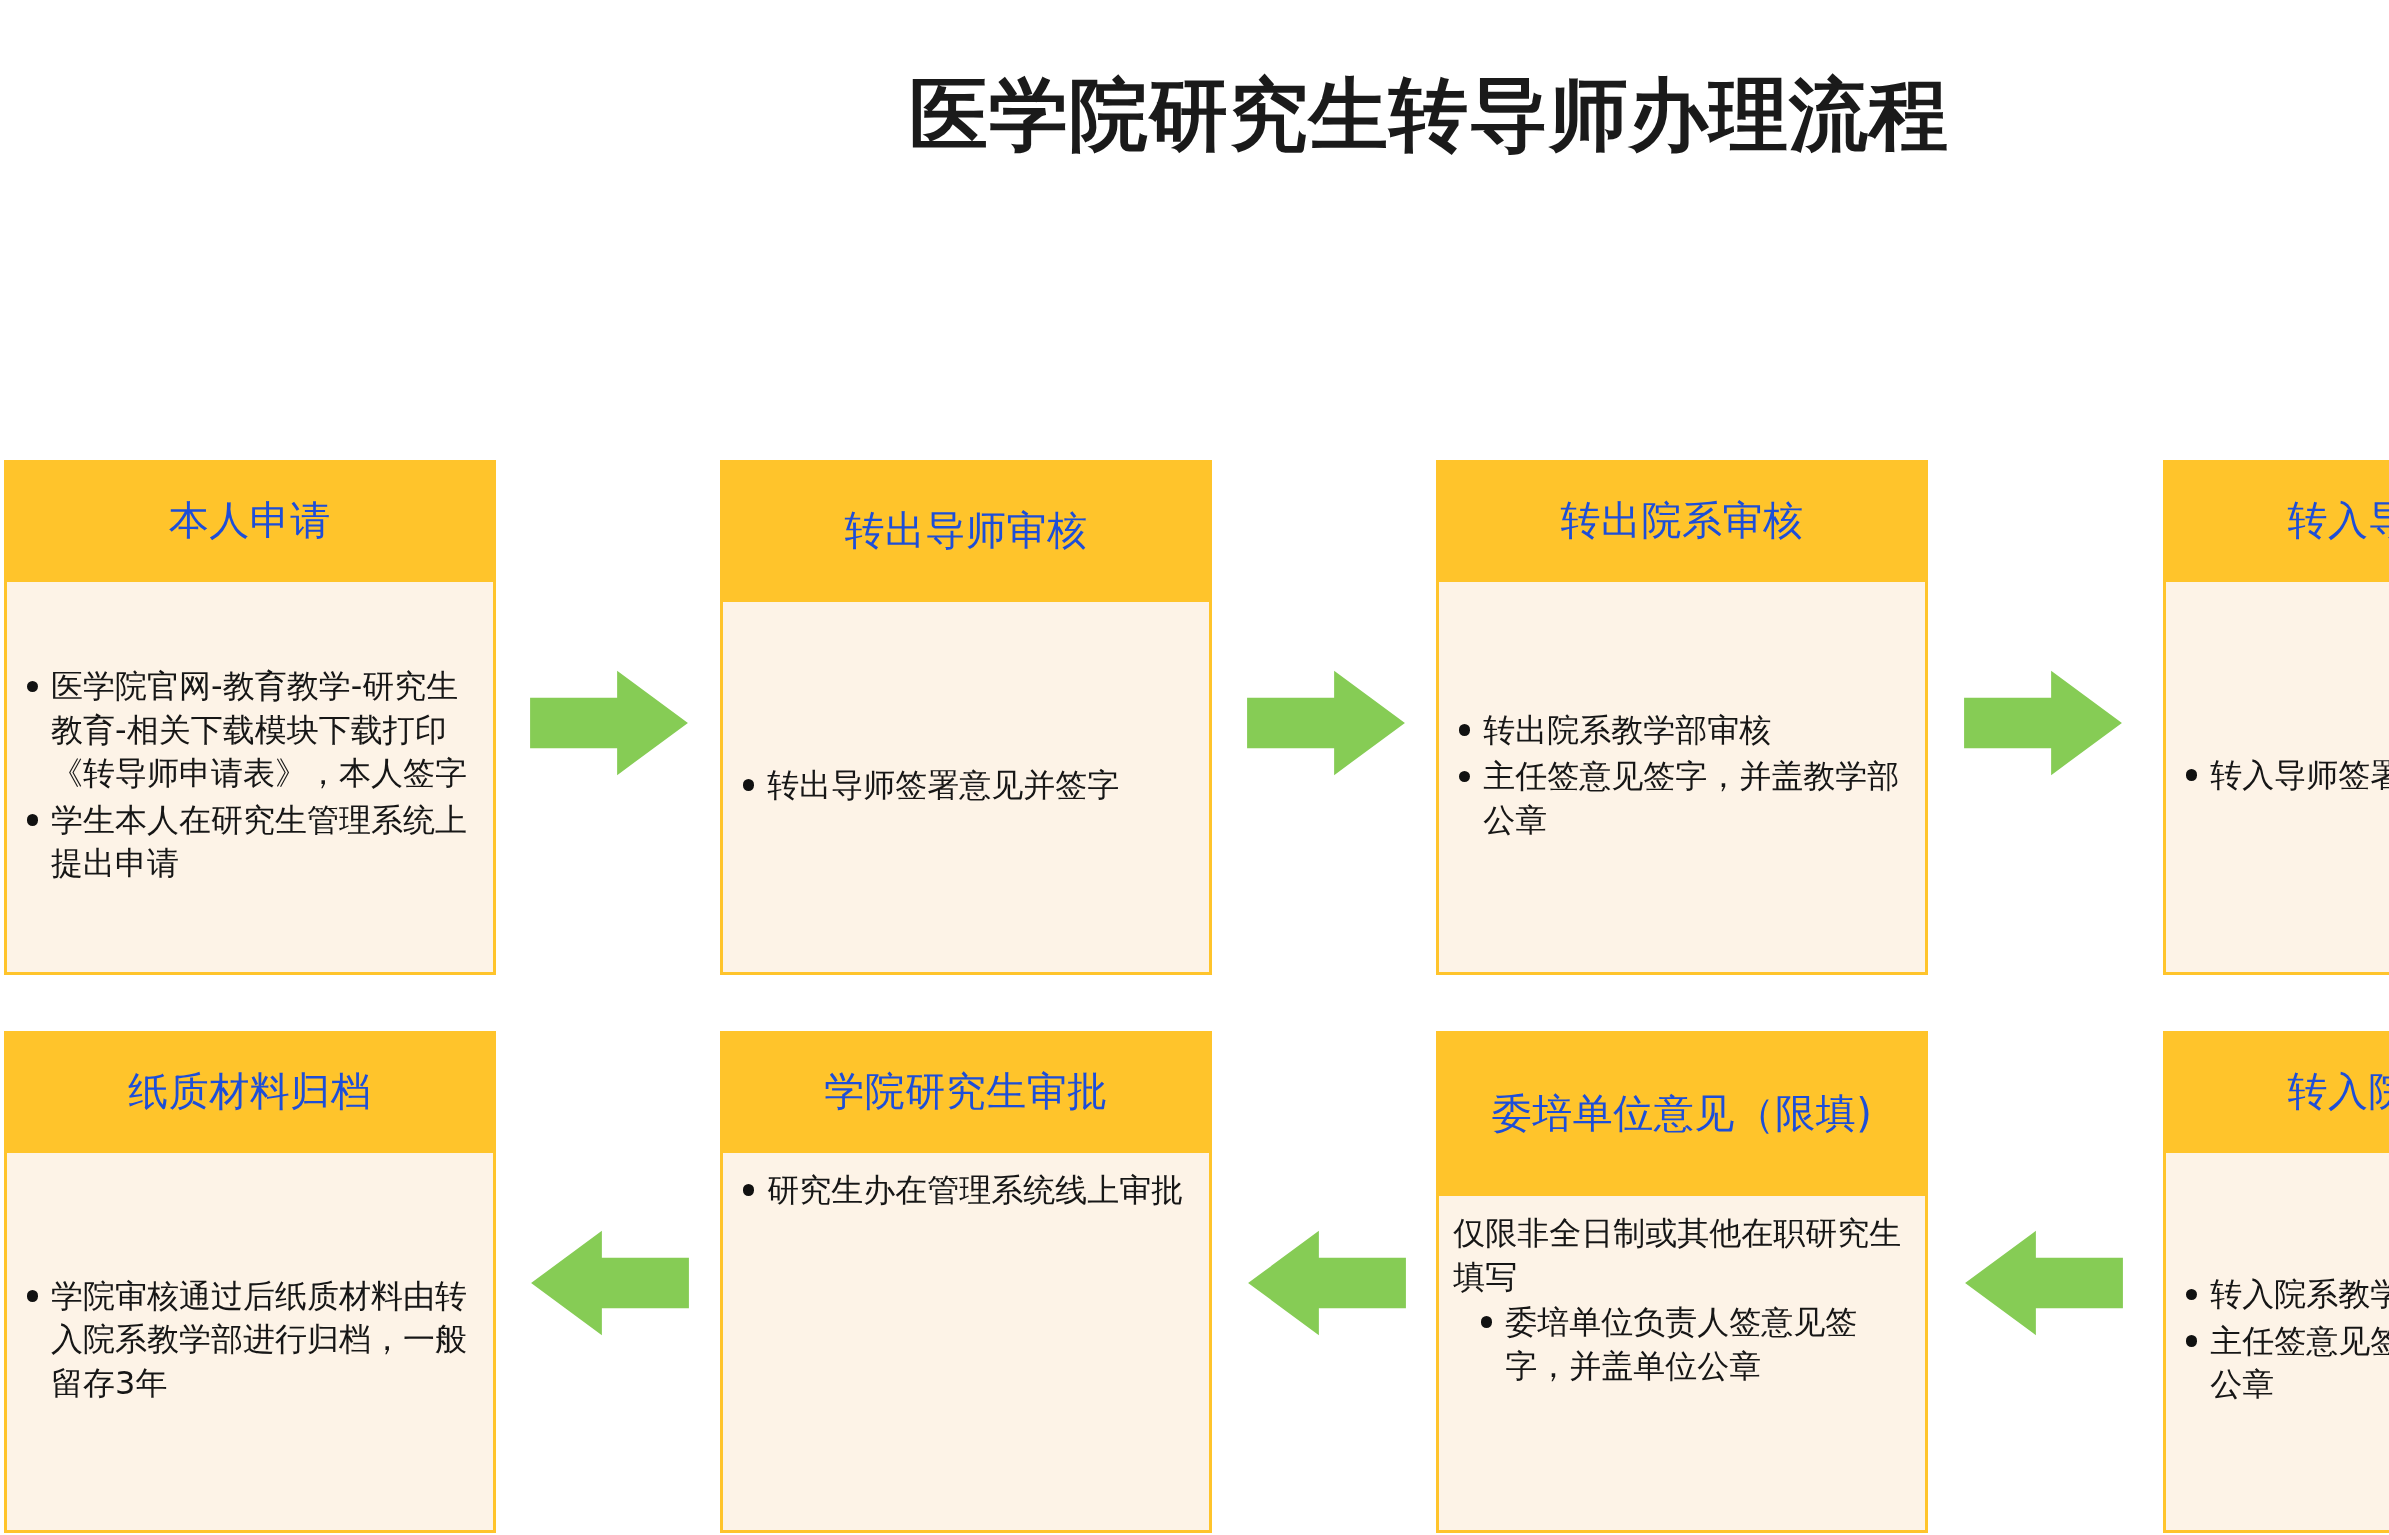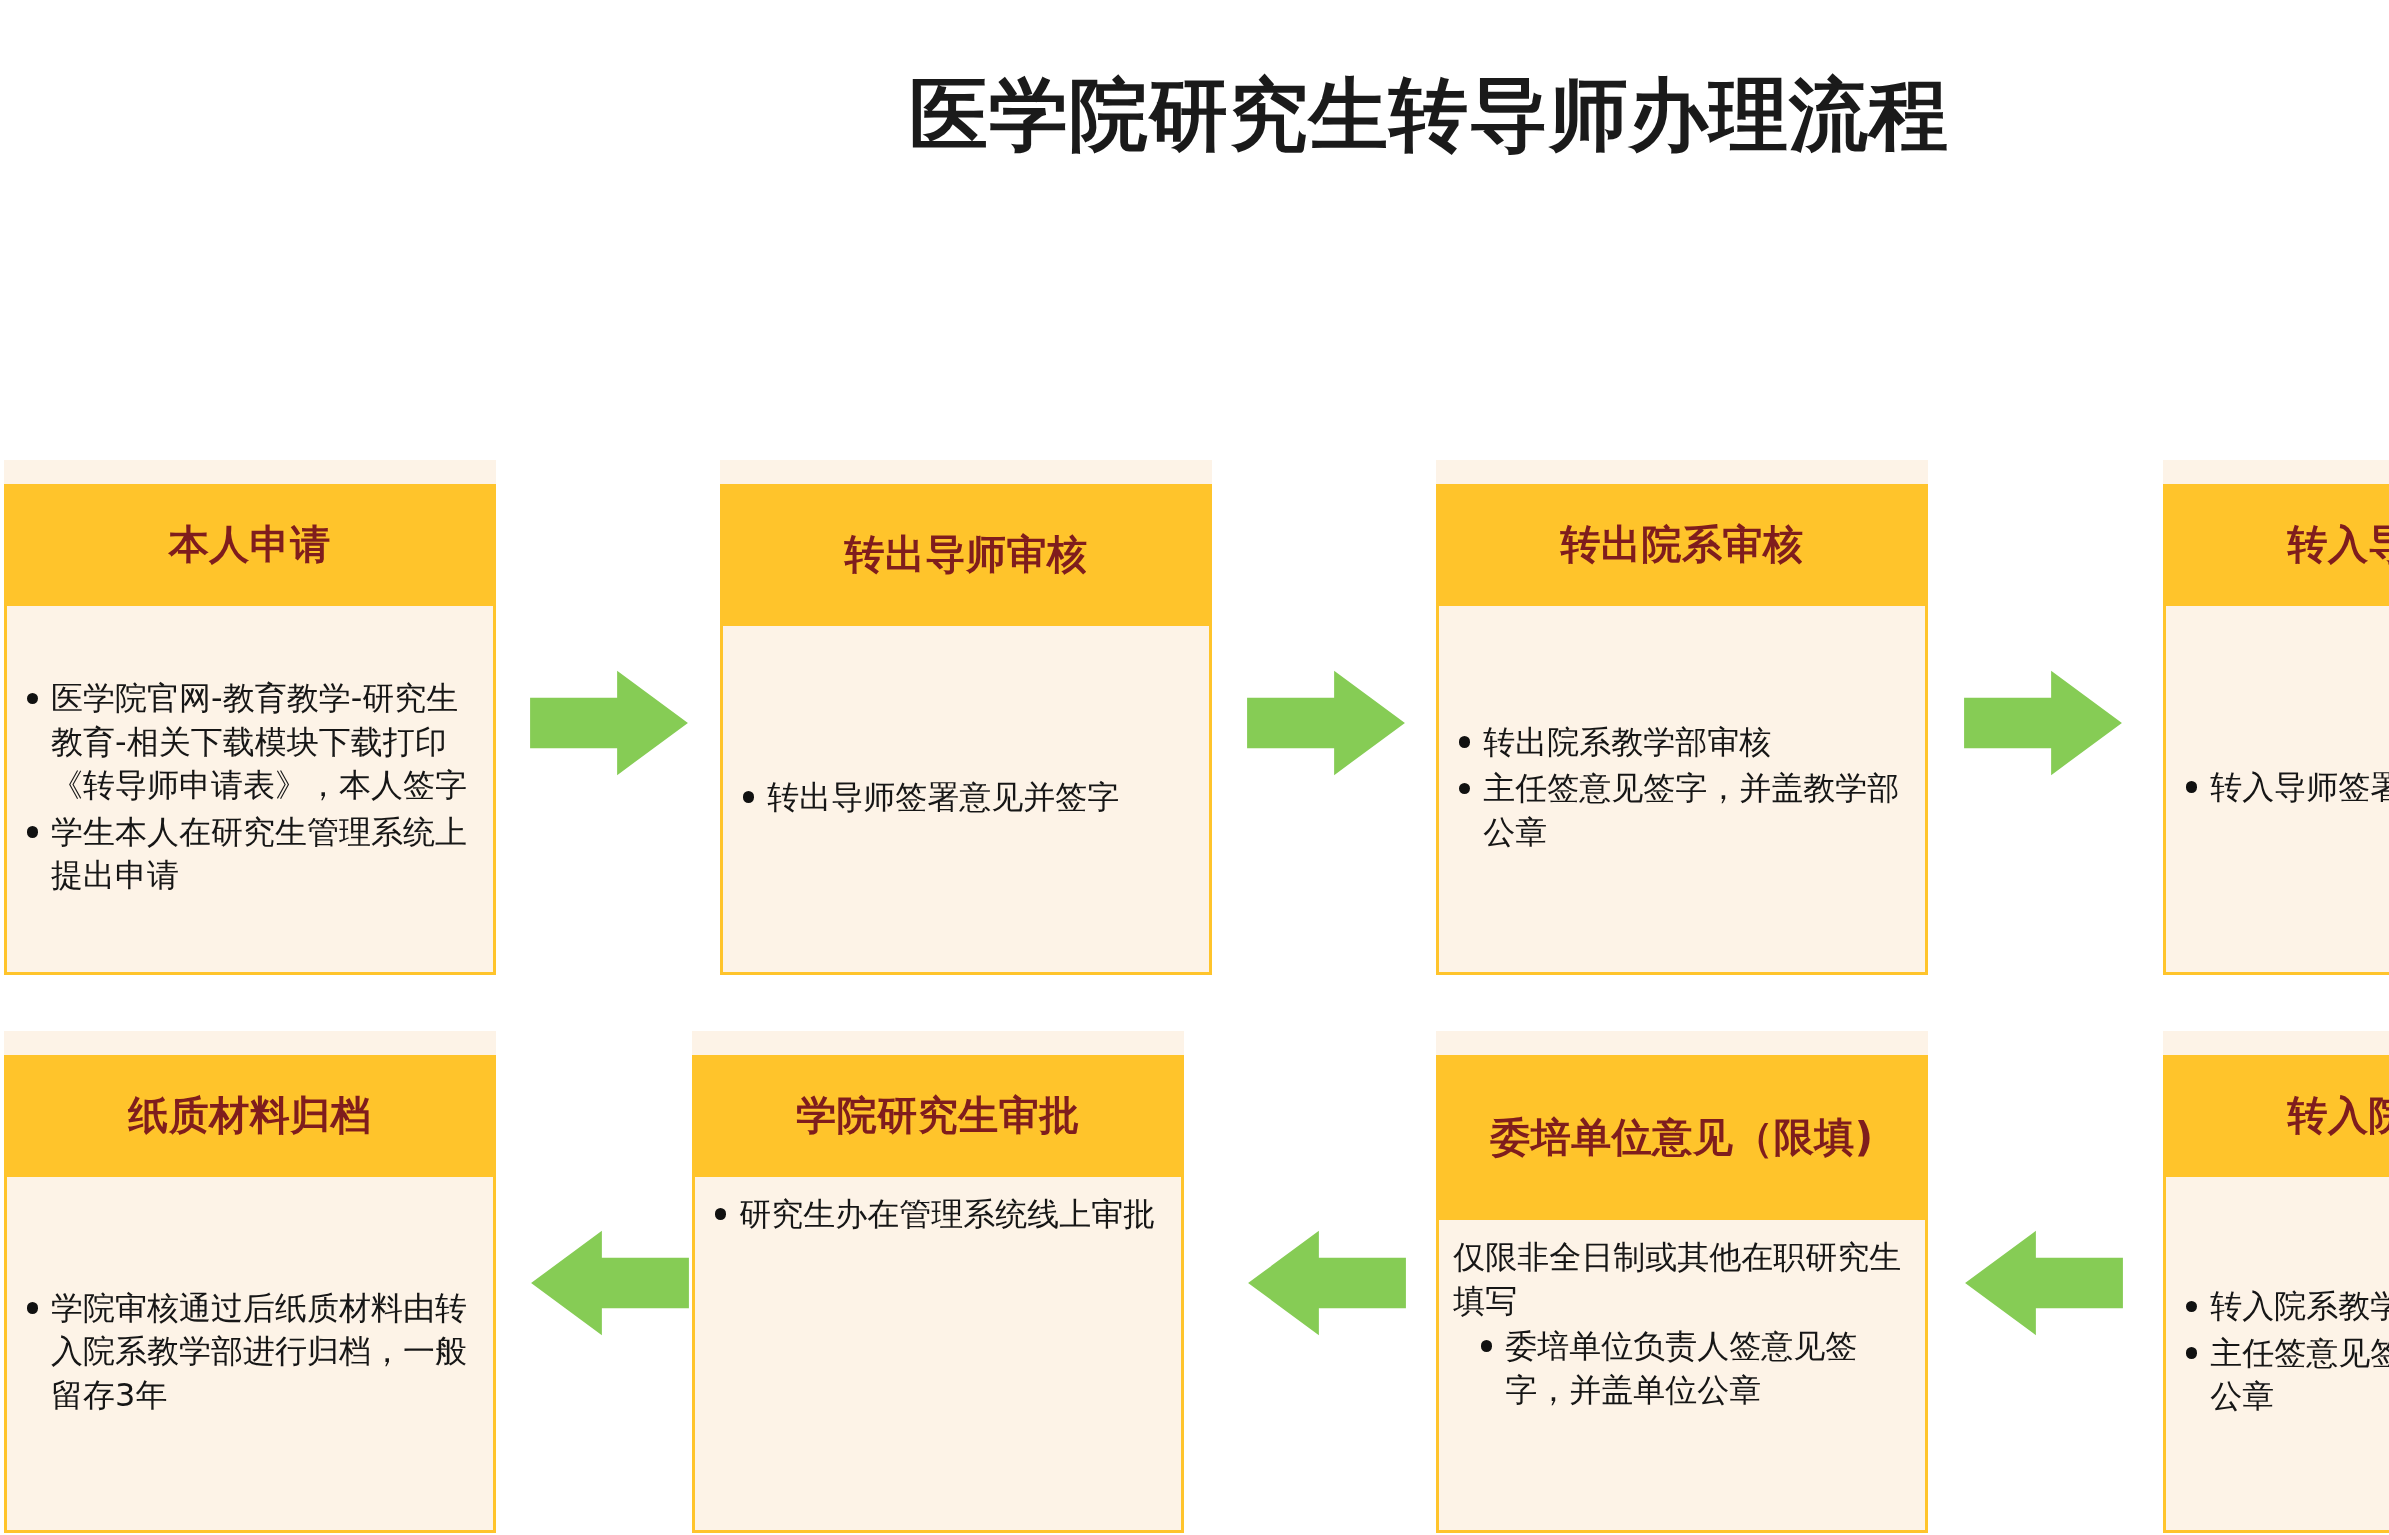--- a/index.html
+++ b/index.html
@@ -32,32 +32,31 @@
   
   .step-card {
     position: absolute;
     box-sizing: border-box;
     display: flex;
     flex-direction: column;
     background: #FDF3E7;
   }
   .step-header {
     background: #FFC42B;
-    color: #7f1d1d;
+    color: #1d4ed8;
     font-size: 40px;
-    font-weight: bold;
+    font-weight: normal;
     text-align: center;
     display: flex;
     align-items: center;
     justify-content: center;
     box-sizing: border-box;
     padding: 2.9px 8.6px;
     line-height: 1.18;
     letter-spacing: 0.5px;
-    margin-top: 24px;
   }
   .step-body {
     flex: 1;
     background: #FDF3E7;
     border: 3.3px solid #FFC42B;
     border-top: none;
     box-sizing: border-box;
     display: flex;
     flex-direction: column;
     justify-content: center;
@@ -110,21 +109,21 @@
   #card-2 .step-header { height: 142px; }
   #card-3 { left: 1436px; top: 460px;  width: 492px; height: 515px; }
   #card-3 .step-header { height: 122px; }
   #card-4 { left: 2163px; top: 460px;  width: 492px; height: 515px; }
   #card-4 .step-header { height: 122px; }
 
   #card-5 { left: 2163px; top: 1031px; width: 492px; height: 502px; }
   #card-5 .step-header { height: 122px; }
   #card-6 { left: 1436px; top: 1031px; width: 492px; height: 502px; }
   #card-6 .step-header { height: 165px; }
-  #card-7 { left: 692px; top: 1031px; width: 492px; height: 502px; }
+  #card-7 { left: 720px; top: 1031px; width: 492px; height: 502px; }
   #card-7 .step-header { height: 122px; }
   #card-8 { left: 3.8px;    top: 1031px; width: 492px; height: 502px; }
   #card-8 .step-header { height: 122px; }
 
   #arrow-1 { left: 530px; top: 668px; }
   #arrow-2 { left: 1247px; top: 668px; }
   #arrow-3 { left: 1964px; top: 668px; }
   #arrow-4 { left: 1965px; top: 1228px; }
   #arrow-5 { left: 1248px; top: 1228px; }
   #arrow-6 { left: 531px; top: 1228px; }

